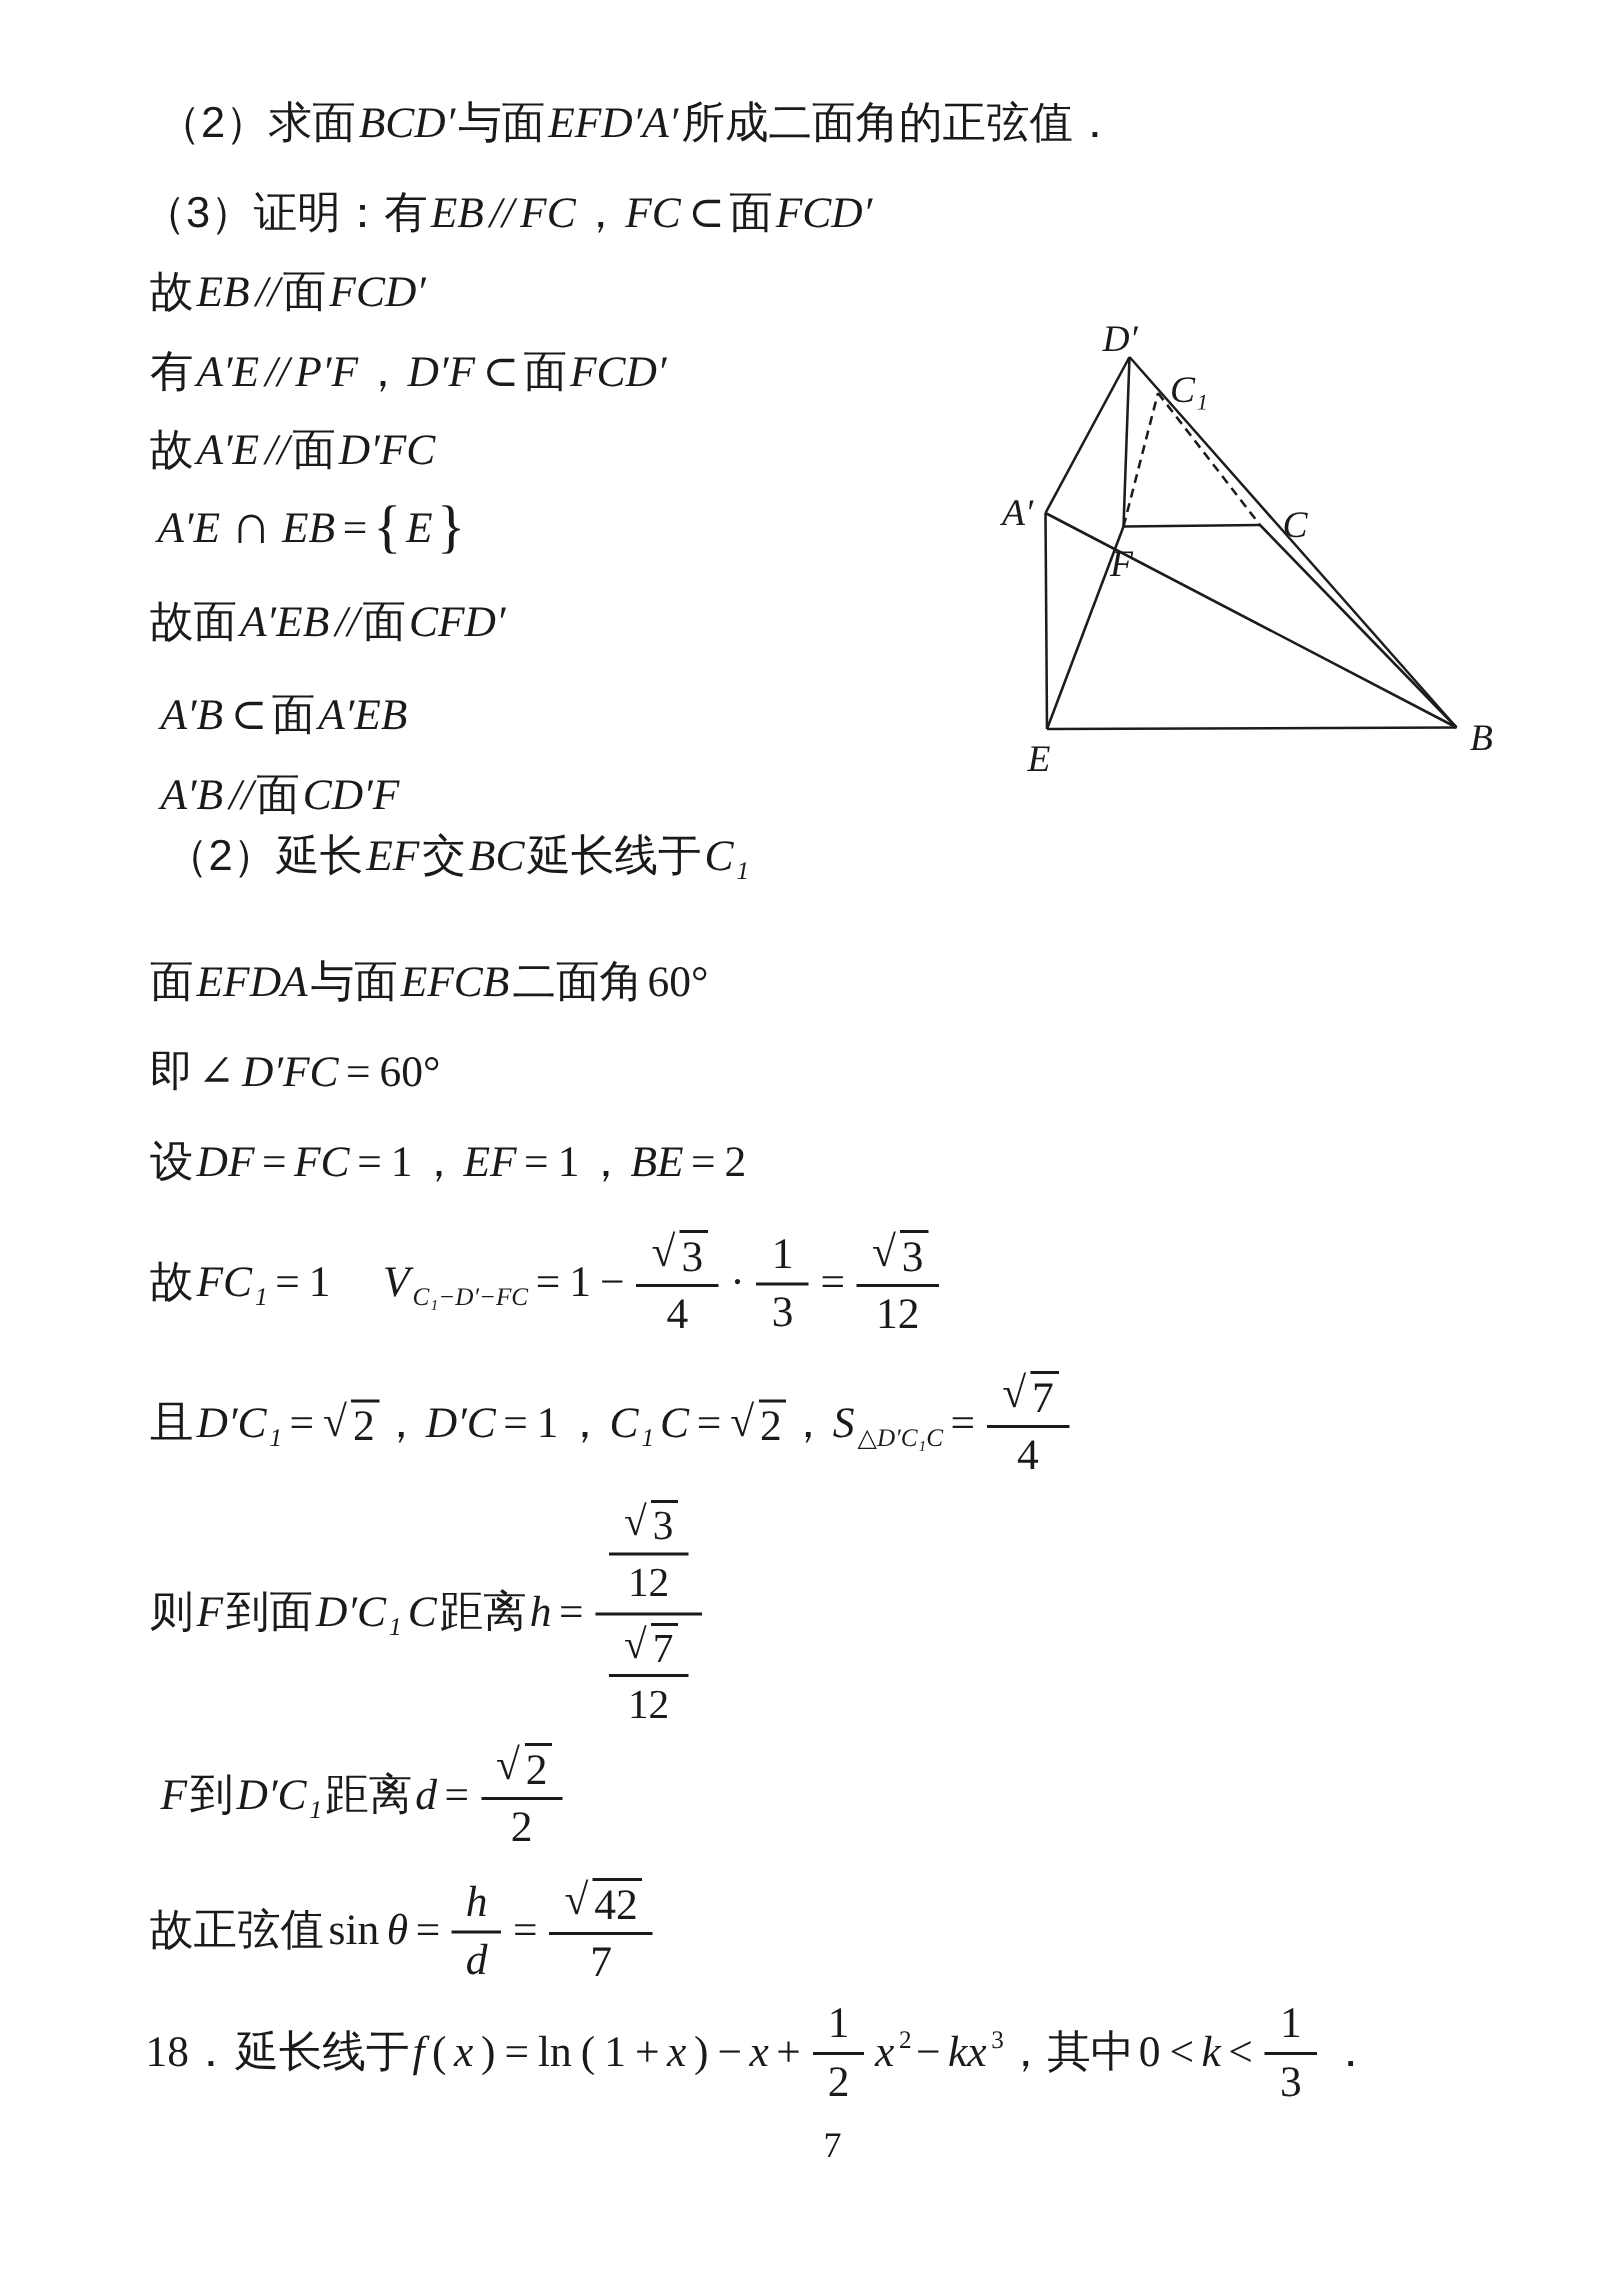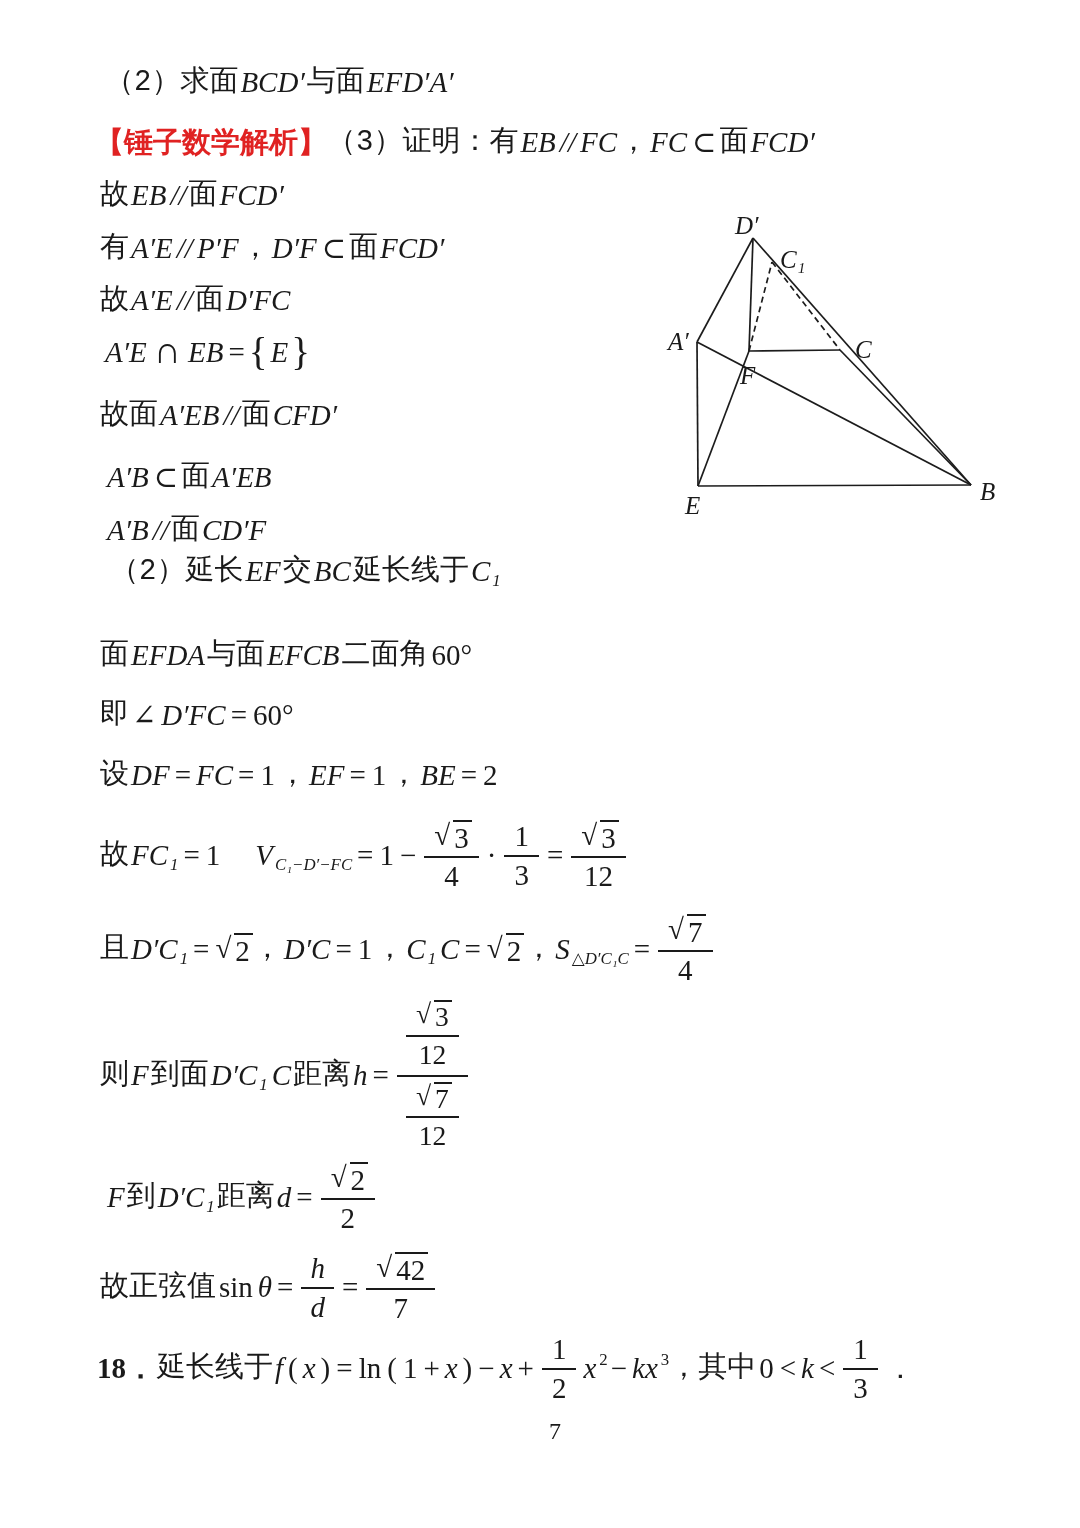--- a/index.html
+++ b/index.html
@@ -4,24 +4,24 @@
 <style>
   html,body{margin:0;padding:0;background:#ffffff;}
   .page{
     position:relative;width:1080px;height:1528px;background:#ffffff;
     font-family:"Liberation Serif","DejaVu Serif",serif;color:#1a1a1a;overflow:hidden;
   }
   .line{
     position:absolute;display:flex;align-items:center;white-space:nowrap;
     font-size:29px;line-height:1.15;
   }
-  .cn{font-family:Liberation Mono, monospace;text-align:center;}
+  .cn{font-family:Liberation Sans, sans-serif;text-align:center;}
   .it{font-style:italic;padding:0 2px;font-family:"Liberation Serif","DejaVu Serif",serif;}
   .rm{padding:0 3px;font-family:"Liberation Serif","DejaVu Serif",serif;}
-  .bd{font-weight:bold;padding:0 2px;}
+  .bd{font-weight:normal;padding:0 2px;}
   .red{color:#e02222;font-weight:bold;}
   .sub{font-style:italic;font-size:0.58em;position:relative;top:0.52em;margin-right:2px;}
   .sup{font-size:0.58em;position:relative;top:-0.55em;margin-left:1px;}
   .cap{font-size:1.3em;padding:0 5px;position:relative;top:-0.06em;}
   .brc{font-size:1.35em;padding:0 1px;position:relative;top:-0.04em;}
   .frac{display:inline-flex;flex-direction:column;align-items:center;margin:0 5px;line-height:1.08;}
   .frac > .num{display:inline-flex;align-items:flex-end;justify-content:center;
     border-bottom:2.2px solid #1a1a1a;padding:0 7px 3px;}
   .frac > .den{display:inline-flex;align-items:flex-start;justify-content:center;padding-top:3px;}
   .frac .frac{font-size:0.95em;margin:2px 2px;}
@@ -34,23 +34,23 @@
 </head>
 <body>
 
 <div class="page">
 
   <div class="line" style="top:60px;left:105px;height:45px">
       <span class="cn">（2）求面</span>
       <span class="it">BCD′</span>
       <span class="cn">与面</span>
       <span class="it">EFD′A′</span>
+      <span class="cn">所成二面角的正弦值．</span>
     </div>
   <div class="line" style="top:120px;left:95px;height:45px">
-      <span class="red">【锤子数学解析】</span>
       <span class="cn">（3）证明：有</span>
       <span class="it">EB</span>
       <span class="it">//</span>
       <span class="it">FC</span>
       <span class="cn">，</span>
       <span class="it">FC</span>
       <span class="rm">⊂</span>
       <span class="cn">面</span>
       <span class="it">FCD′</span>
     </div>

